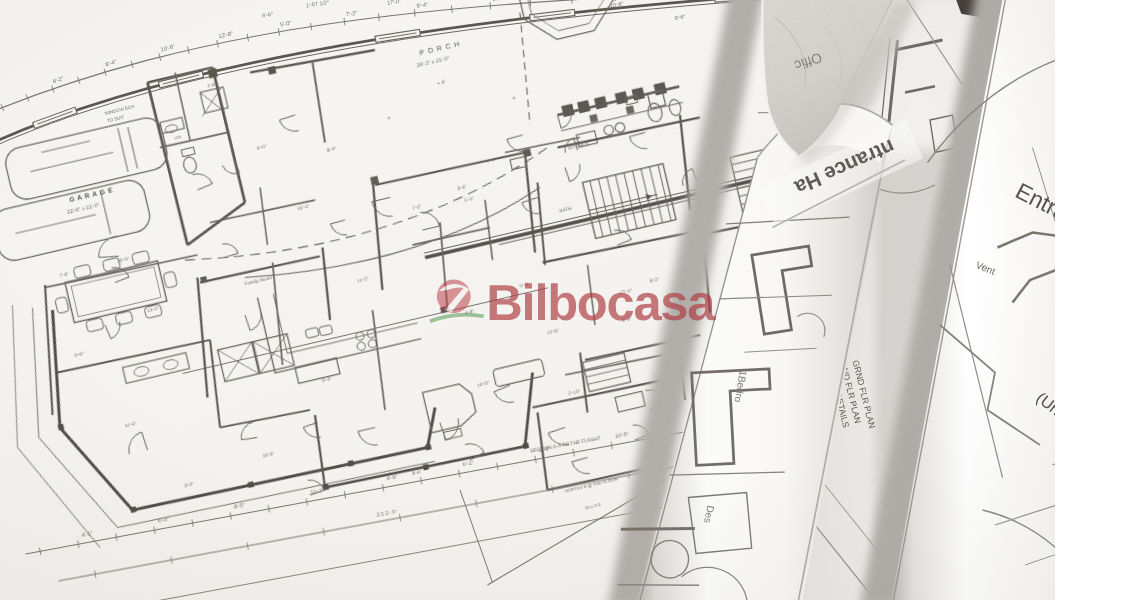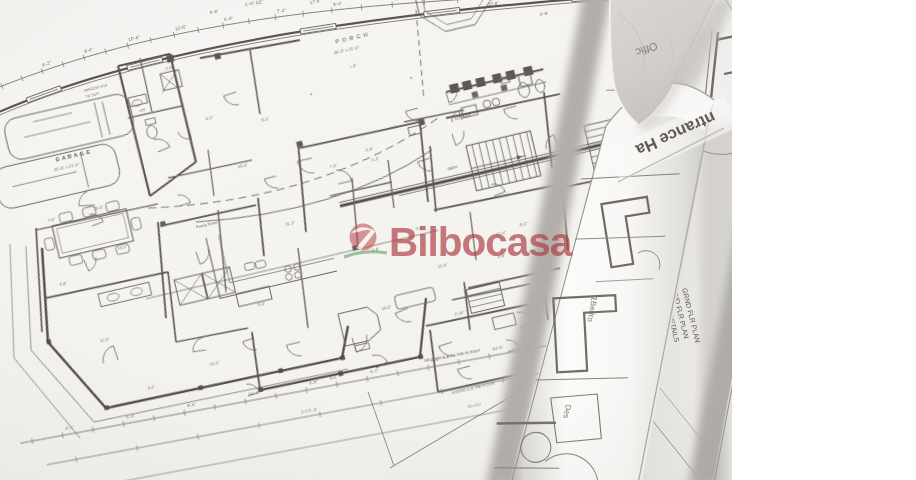--- a/index.html
+++ b/index.html
@@ -1,14 +1,14 @@
 <!DOCTYPE html>
 <html><head><meta charset="utf-8"><style>
 html,body{margin:0;padding:0;}
-#stage{position:relative;width:732px;height:480px;overflow:hidden;
+#stage{position:relative;width:844px;height:480px;overflow:hidden;
  font-family:"Liberation Sans",sans-serif;}
 </style></head><body>
 <div id="stage">
 <svg width="916" height="480" viewBox="0 0 916 480">
 <defs>
  <linearGradient id="paper" x1="0" y1="0" x2="0.75" y2="1">
   <stop offset="0" stop-color="#f6f5f3"></stop>
           <stop offset="0.55" stop-color="#f4f3f0"></stop>
   <stop offset="1" stop-color="#f1f0ed"></stop>
  </linearGradient>

